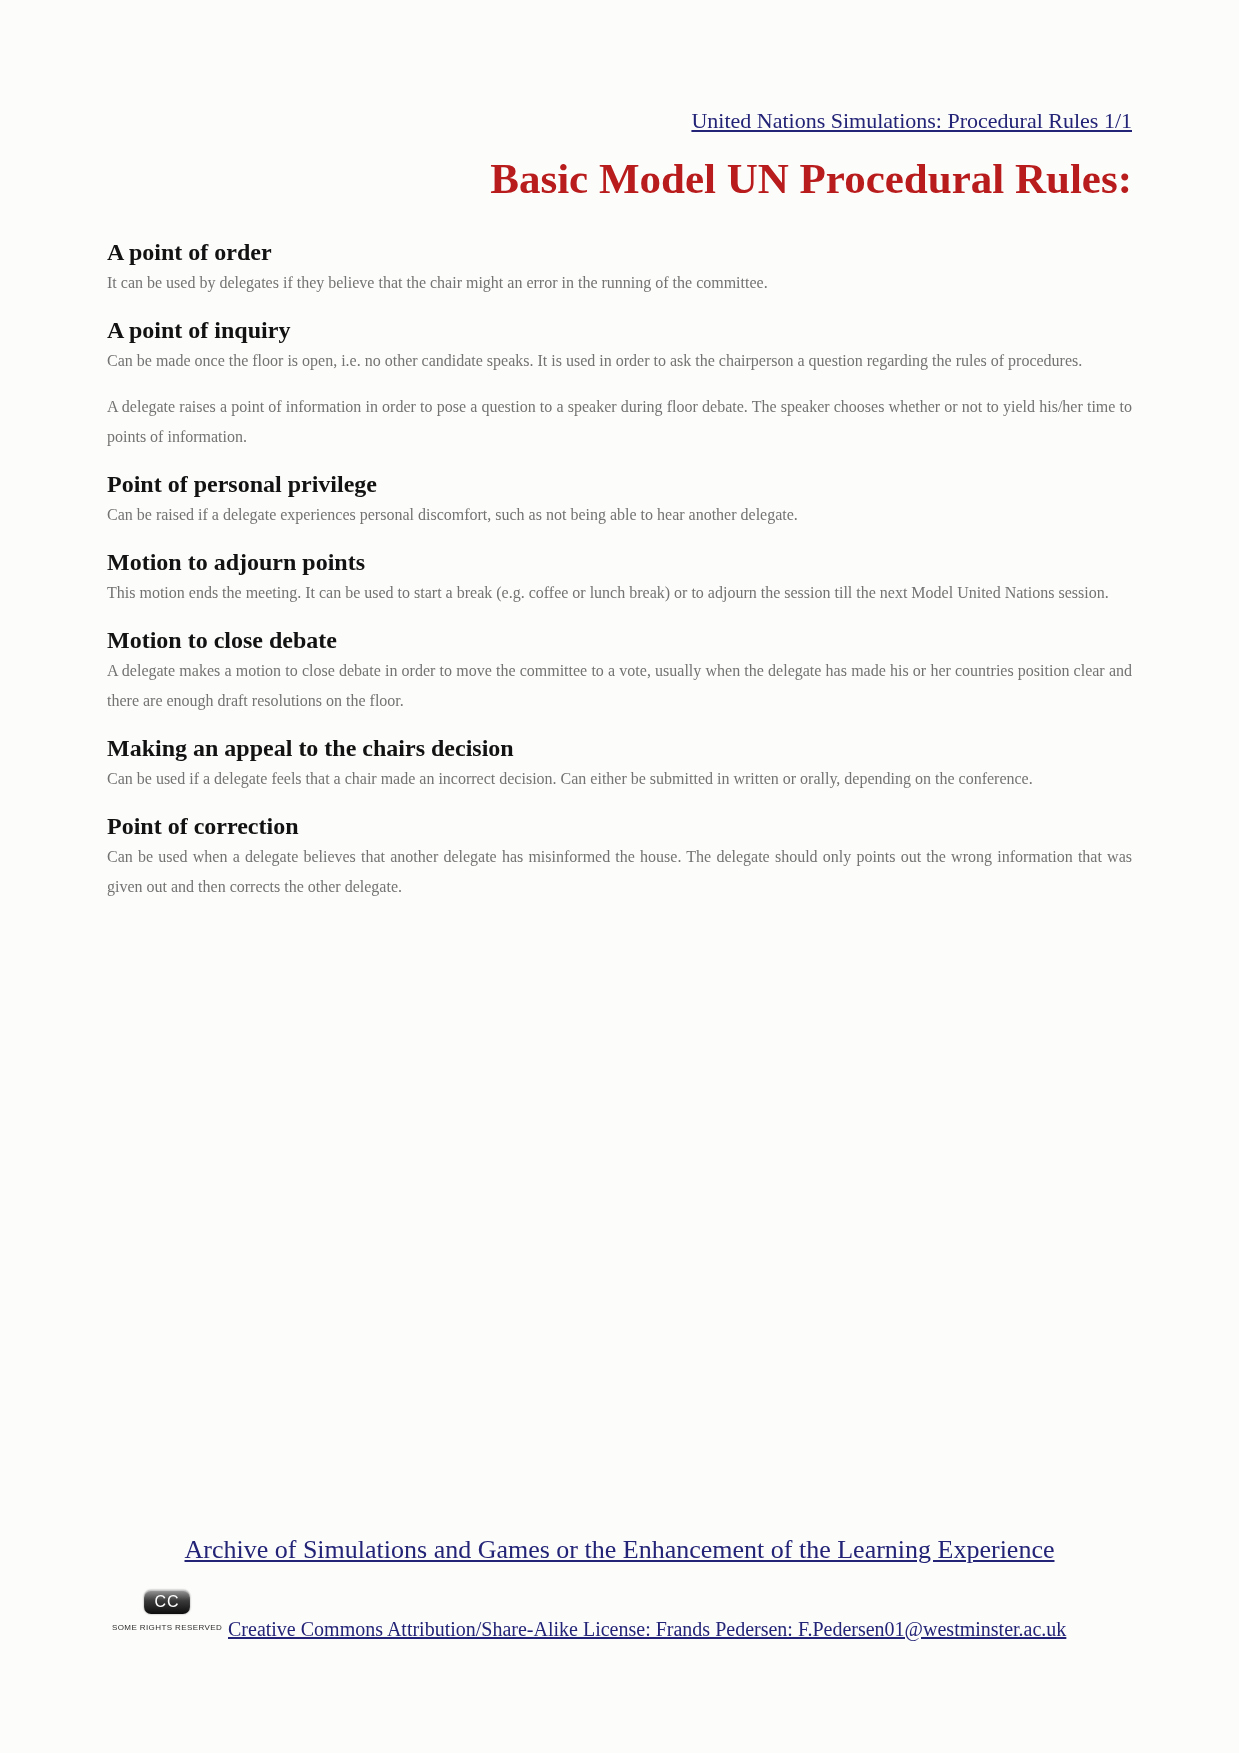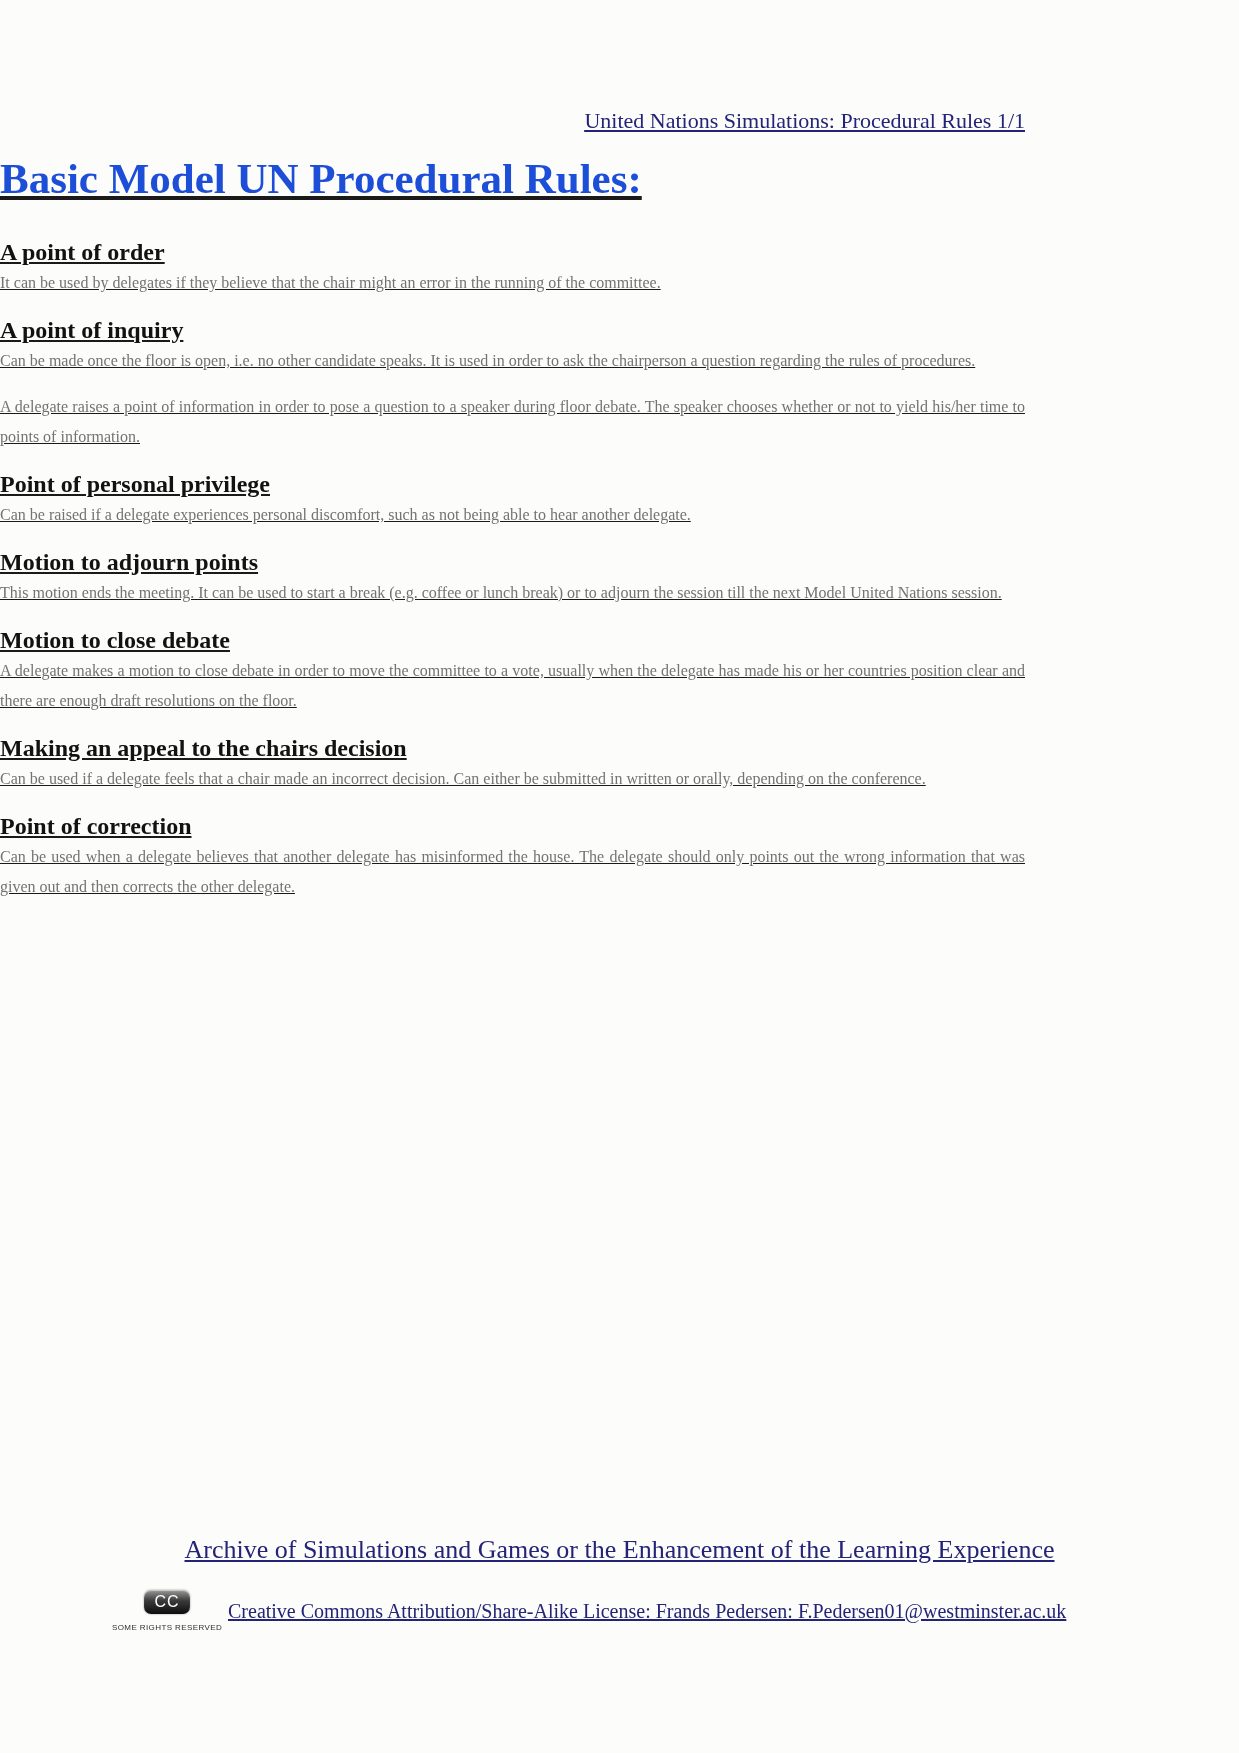--- a/index.html
+++ b/index.html
@@ -6,41 +6,41 @@
   body {
     width: 1239px;
     height: 1753px;
     background: #fcfcfa;
     position: relative;
     font-family: "Liberation Serif", "DejaVu Serif", serif;
     color: #1a1a1a;
     overflow: hidden;
   }
   .content {
+    margin-left: 107px;
     width: 1025px;
-    text-decoration: underline;
   }
   .doc-header {
     padding-top: 106px;
     text-align: right;
     font-size: 22px;
     line-height: 30px;
   }
   .doc-header a, .footer a {
     color: #232377;
     text-decoration: underline;
     cursor: pointer;
   }
   h1.doc-title {
     margin: 16px 0 0 0;
     font-size: 43px;
     line-height: 54px;
     font-weight: bold;
-    text-align: left;
-    color: #1d4ed8;
+    text-align: right;
+    color: #b91c1c;
   }
   main { margin-top: 30px; }
   section.rule { margin: 0 0 16px 0; }
   section.rule h2 {
     margin: 0;
     font-size: 24px;
     line-height: 32px;
     font-weight: bold;
     color: #121212;
   }
@@ -95,21 +95,21 @@
     margin-top: 9px;
     font-size: 8px;
     letter-spacing: 0.4px;
     color: #2e2e2e;
     font-family: "Liberation Sans", sans-serif;
     white-space: nowrap;
   }
   .license-line {
     position: absolute;
     left: 228px;
-    top: 8px;
+    top: 26px;
     font-size: 20px;
     line-height: 26px;
   }
 </style>
 </head>
 <body>
 
 <div class="content">
   <div class="doc-header">
     <a>United Nations Simulations: Procedural Rules 1/1</a>

